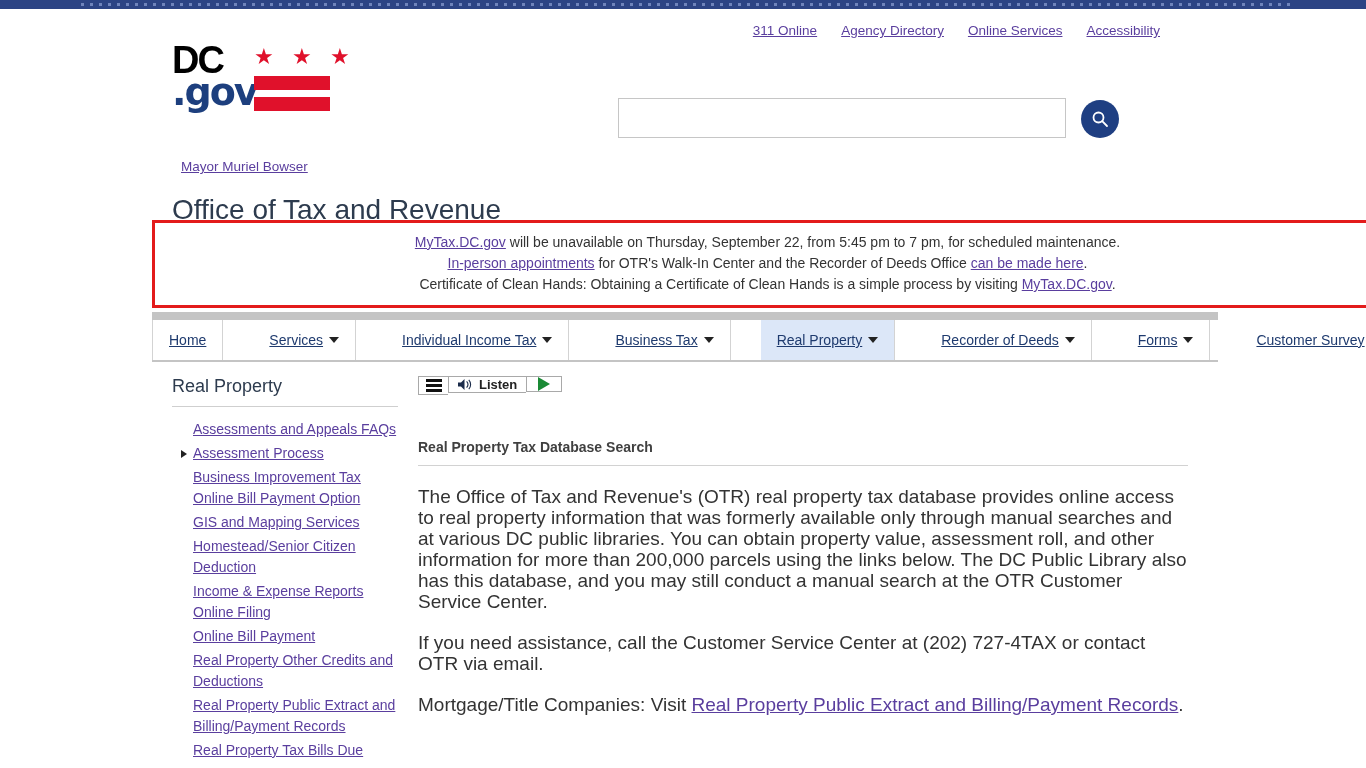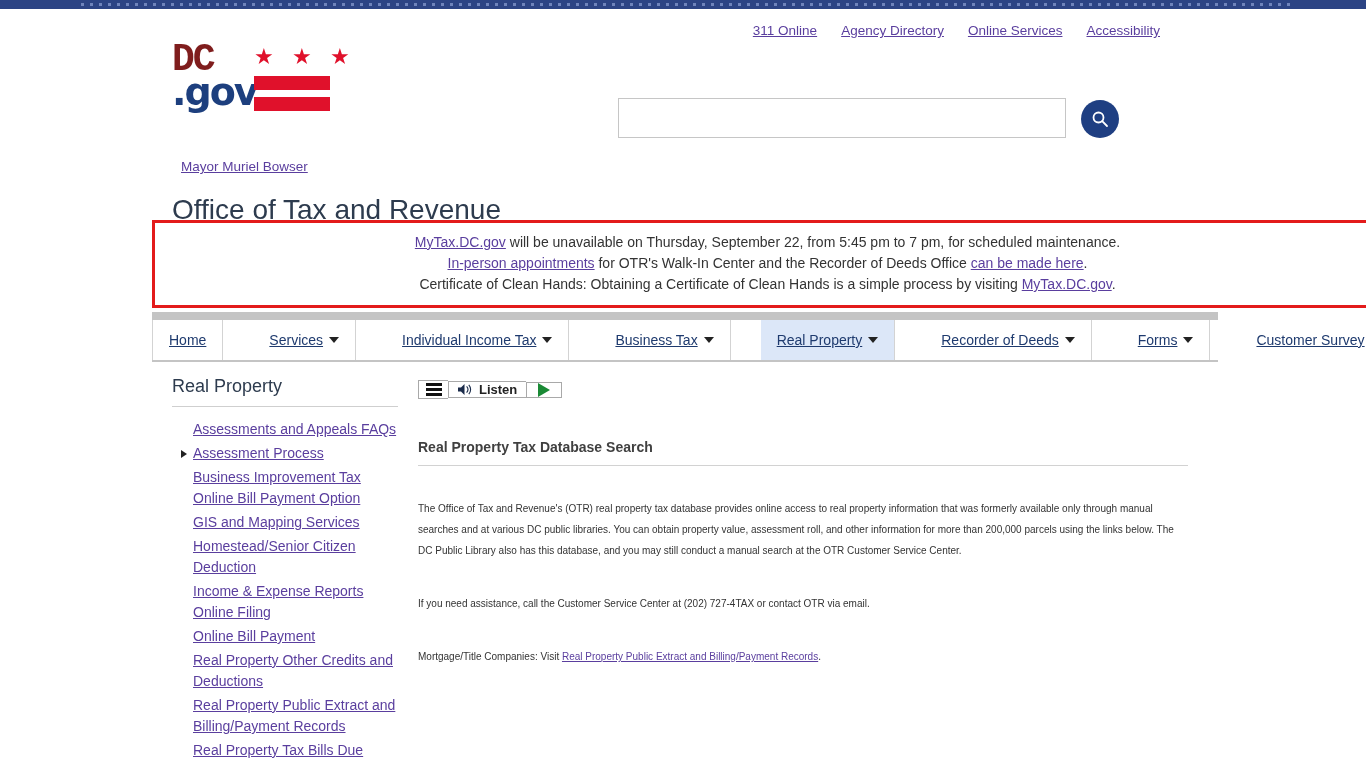--- a/index.html
+++ b/index.html
@@ -61,25 +61,25 @@
     width: 320px;
   }
   .logo-mark {
     position: relative;
     width: 168px;
     height: 72px;
   }
   .logo-dc {
     position: absolute;
     left: 0; top: -4px;
-    font-family: Liberation Mono, monospace;
+    font-family: Liberation Sans, sans-serif;
     font-weight: bold;
     font-size: 38px;
     letter-spacing: -2px;
-    color: #7f1d1d;
+    color: #000000;
     line-height: 34px;
   }
   .logo-gov {
     position: absolute;
     left: 0; top: 28px;
     font-family: "DejaVu Sans", sans-serif;
     font-weight: bold;
     font-size: 38px;
     letter-spacing: -2px;
     color: #1d3f7e;
@@ -264,21 +264,21 @@
 
   
   .content {
     position: absolute;
     left: 418px; top: 367px;
     width: 770px;
   }
 
   .listen-bar {
     display: flex;
-    align-items: center;
+    align-items: flex-start;
     height: 27px;
     width: 152px;
   }
   .listen-seg {
     border: 1px solid #a9a9a9;
     background: #fff;
     display: flex;
     align-items: center;
     justify-content: center;
     box-sizing: border-box;
@@ -370,24 +370,24 @@
 
   .content-title {
     margin: 36px 0 0 0;
     font-size: 14px;
     color: #404040;
     font-weight: bold;
     padding-bottom: 10px;
     border-bottom: 1px solid #d2d2d2;
   }
   .content p {
-    font-size: 10px;
+    font-size: 19px;
     line-height: 21px;
     color: #333;
-    margin: 32px 0 0 0;
+    margin: 20px 0 0 0;
   }
   .content a { color: #5a3e9e; text-decoration: underline; }
   .content ul {
     margin: 19px 0 0 0;
     padding-left: 34px;
   }
   .content ul li {
     font-size: 14.5px;
     line-height: 21px;
     color: #333;

